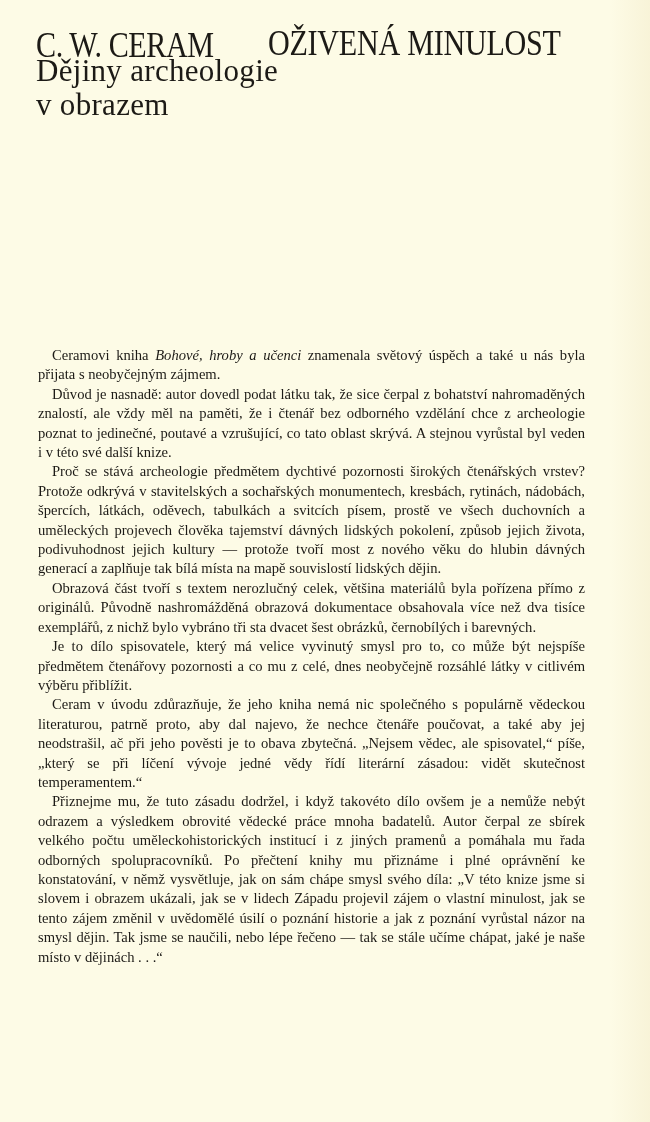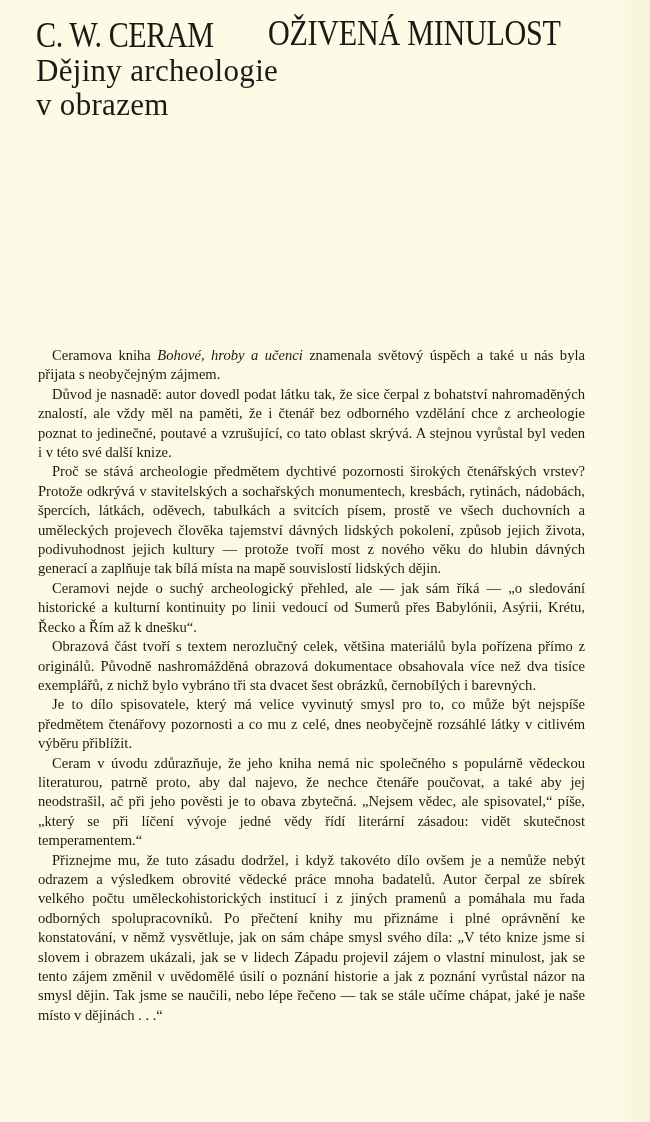--- a/index.html
+++ b/index.html
@@ -16,21 +16,21 @@
       font-family: "Liberation Serif", "DejaVu Serif", serif;
     }
     .page-edge {
       position: absolute;
       top: 0; right: 0;
       width: 40px; height: 1122px;
       background: linear-gradient(to right, rgba(253,251,230,0) 0%, rgba(246,240,210,0.7) 100%);
     }
     .header-row {
       position: absolute;
-      top: 14px;
+      top: 24px;
       left: 36px;
       width: 560px;
       height: 44px;
     }
     .author {
       position: absolute;
       left: 0;
       top: 0;
       font-size: 35px;
       letter-spacing: -0.5px;
@@ -87,21 +87,20 @@
   <div class="author">C. W. CERAM</div>
   <div class="book-title">OŽIVENÁ MINULOST</div>
 </div>
 
 <div class="subtitle">
   <div>Dějiny archeologie</div>
   <div>v obrazem</div>
 </div>
 
 <div class="body-text">
-  <p><span>Ceramova kniha </span><em>Bohové, hroby a učenci</em><span> znamenala světový úspěch a také u nás byla přijata s neobyčejným zájmem.</span></p>
+  <p><span>Ceramovi kniha </span><em>Bohové, hroby a učenci</em><span> znamenala světový úspěch a také u nás byla přijata s neobyčejným zájmem.</span></p>
   <p>Důvod je nasnadě: autor dovedl podat látku tak, že sice čerpal z bohatství nahromaděných znalostí, ale vždy měl na paměti, že i čtenář bez odborného vzdělání chce z archeologie poznat to jedinečné, poutavé a vzrušující, co tato oblast skrývá. A stejnou vyrůstal byl veden i v této své další knize.</p>
   <p>Proč se stává archeologie předmětem dychtivé pozornosti širokých čtenářských vrstev? Protože odkrývá v stavitelských a sochařských monumentech, kresbách, rytinách, nádobách, špercích, látkách, oděvech, tabulkách a svitcích písem, prostě ve všech duchovních a uměleckých projevech člověka tajemství dávných lidských pokolení, způsob jejich života, podivuhodnost jejich kultury — protože tvoří most z nového věku do hlubin dávných generací a zaplňuje tak bílá místa na mapě souvislostí lidských dějin.</p>
-  <p>Ceramovi nejde o suchý archeologický přehled, ale — jak sám říká — „o sledo­vání historické a kulturní kontinuity po linii vedoucí od Sumerů přes Babylónii, Asýrii, Krétu, Řecko a Řím až k dnešku“.</p>
   <p>Obrazová část tvoří s textem nerozlučný celek, většina materiálů byla pořízena přímo z originálů. Původně nashromážděná obrazová dokumentace obsahovala více než dva tisíce exemplářů, z nichž bylo vybráno tři sta dvacet šest obrázků, černobílých i barevných.</p>
   <p>Je to dílo spisovatele, který má velice vyvinutý smysl pro to, co může být nej­spíše předmětem čtenářovy pozornosti a co mu z celé, dnes neobyčejně rozsáhlé látky v citlivém výběru přiblížit.</p>
   <p>Ceram v úvodu zdůrazňuje, že jeho kniha nemá nic společného s populárně vědeckou literaturou, patrně proto, aby dal najevo, že nechce čtenáře poučovat, a také aby jej neodstrašil, ač při jeho pověsti je to obava zbytečná. „Nejsem vědec, ale spisovatel,“ píše, „který se při líčení vývoje jedné vědy řídí literární zásadou: vidět skutečnost temperamentem.“</p>
   <p>Přiznejme mu, že tuto zásadu dodržel, i když takovéto dílo ovšem je a nemůže nebýt odrazem a výsledkem obrovité vědecké práce mnoha badatelů. Autor čerpal ze sbírek velkého počtu uměleckohistorických institucí i z jiných pramenů a pomá­hala mu řada odborných spolupracovníků. Po přečtení knihy mu přiznáme i plné oprávnění ke konstatování, v němž vysvětluje, jak on sám chápe smysl svého díla: „V této knize jsme si slovem i obrazem ukázali, jak se v lidech Západu projevil zájem o vlastní minulost, jak se tento zájem změnil v uvědomělé úsilí o poznání historie a jak z poznání vyrůstal názor na smysl dějin. Tak jsme se naučili, nebo lépe řečeno — tak se stále učíme chápat, jaké je naše místo v dějinách . . .“</p>
 </div>
 
 </body></html>

